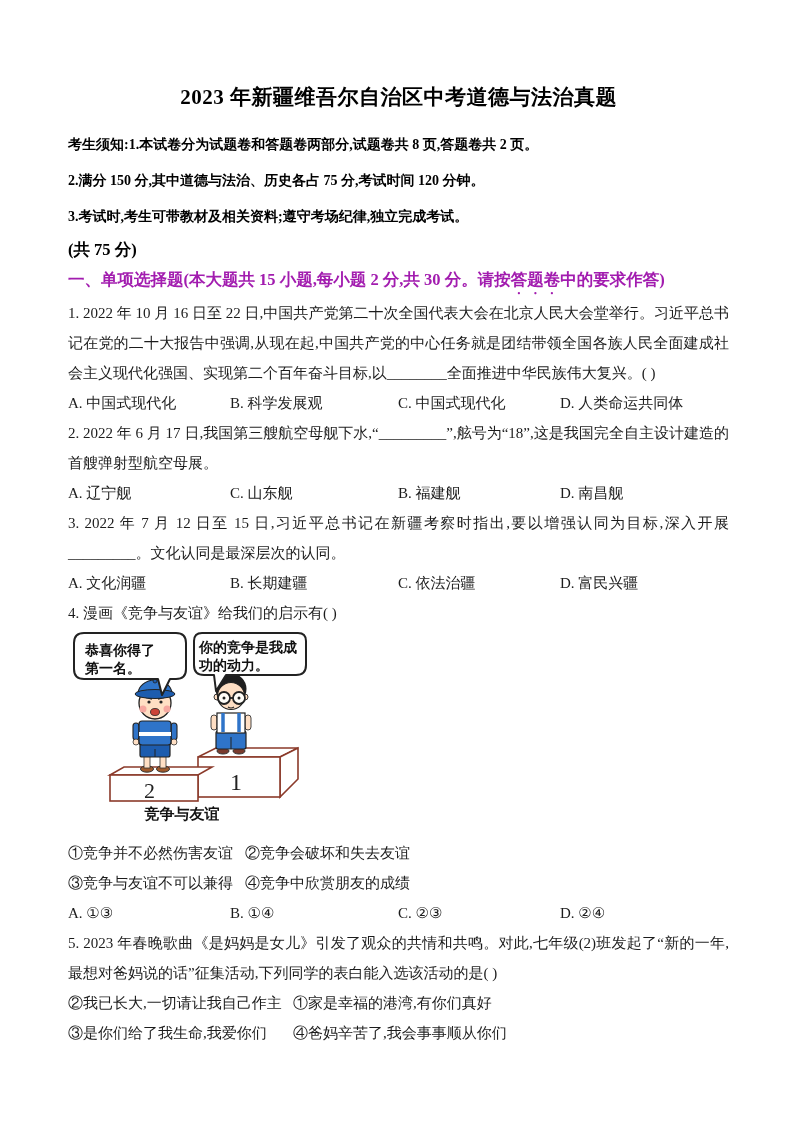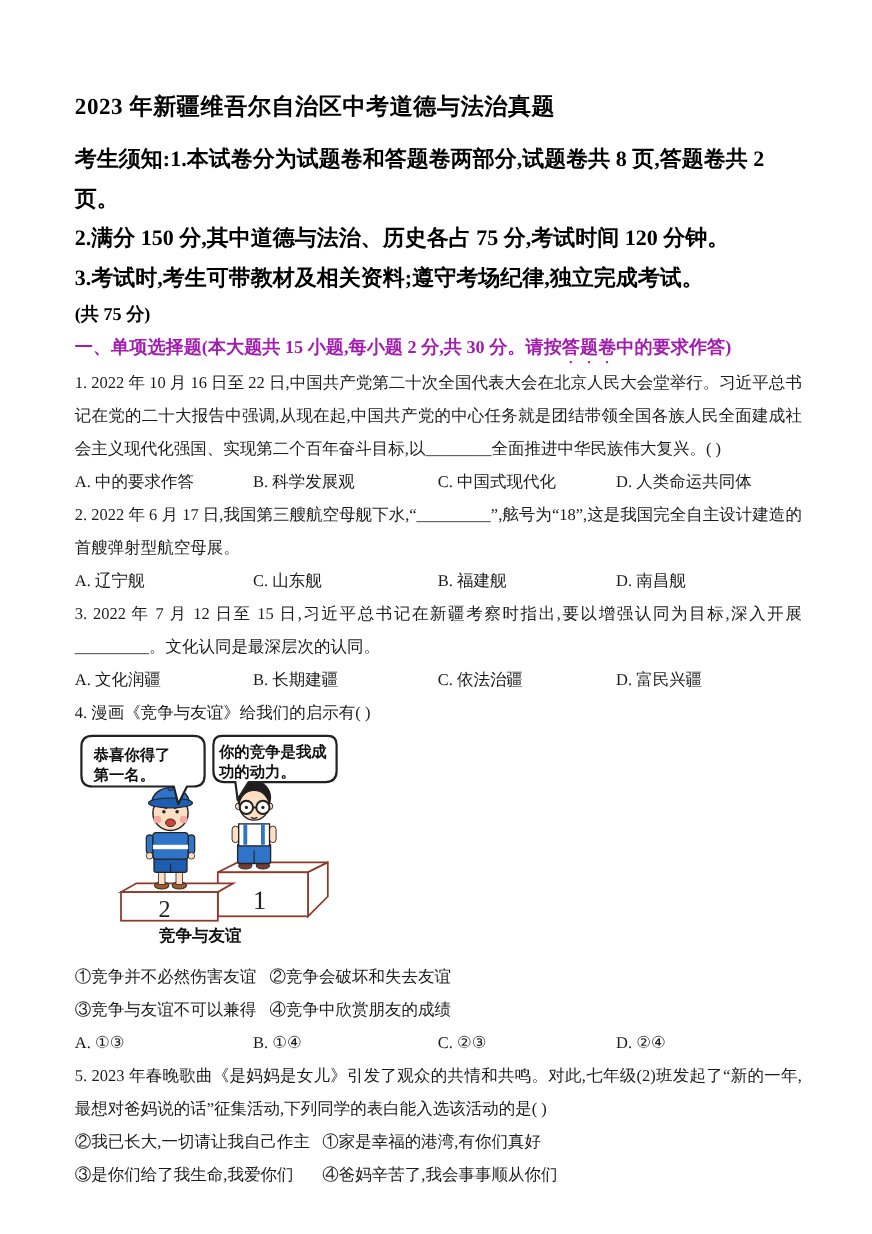--- a/index.html
+++ b/index.html
@@ -4,24 +4,24 @@
 <style>
   html,body{margin:0;padding:0;background:#ffffff;}
   body{
     width:793px;height:1122px;overflow:hidden;
     font-family:"Liberation Serif","DejaVu Serif",serif;
     color:#1c1c1c;
     -webkit-font-smoothing:antialiased;
   }
   .page{padding:84px 64px 0 68px;}
   .title{
-    font-size:21px;font-weight:bold;color:#000;
+    text-align:center;font-size:21px;font-weight:bold;color:#000;
     letter-spacing:0.5px;margin:0 0 17px 0;line-height:26px;
   }
-  .notice p{margin:0;font-weight:bold;font-size:20px;line-height:36px;color:#000;}
+  .notice p{margin:0;font-weight:bold;font-size:14px;line-height:36px;color:#000;}
   .score-line{font-weight:bold;font-size:16.5px;line-height:30px;color:#000;}
   .section-heading{font-weight:bold;font-size:16.5px;line-height:30px;color:#a21caf;}
   .emph{
     text-emphasis:filled dot;-webkit-text-emphasis:filled dot;
     text-emphasis-position:under right;-webkit-text-emphasis-position:under;
   }
   .para{font-size:15px;line-height:30px;margin:0;text-align:justify;}
   .opts{
     display:grid;grid-template-columns:162px 168px 162px auto;
     font-size:15px;line-height:30px;
@@ -46,21 +46,21 @@
     <p>2.满分 150 分,其中道德与法治、历史各占 75 分,考试时间 120 分钟。</p>
     <p>3.考试时,考生可带教材及相关资料;遵守考场纪律,独立完成考试。</p>
   </div>
 
   <div class="score-line">(共 75 分)</div>
 
   <div class="section-heading"><span>一、单项选择题(本大题共 15 小题,每小题 2 分,共 30 分。请按</span><span class="emph">答题卷</span><span>中的要求作答)</span></div>
 
   <p class="para">1. 2022 年 10 月 16 日至 22 日,中国共产党第二十次全国代表大会在北京人民大会堂举行。习近平总书记在党的二十大报告中强调,从现在起,中国共产党的中心任务就是团结带领全国各族人民全面建成社会主义现代化强国、实现第二个百年奋斗目标,以________全面推进中华民族伟大复兴。(  )</p>
   <div class="opts">
-    <span>A. 中的要求作答</span>
+    <span>A. 中国式现代化</span>
     <span>B. 科学发展观</span>
     <span>C. 中国式现代化</span>
     <span>D. 人类命运共同体</span>
   </div>
 
   <p class="para">2. 2022 年 6 月 17 日,我国第三艘航空母舰下水,“_________”,舷号为“18”,这是我国完全自主设计建造的首艘弹射型航空母展。</p>
   <div class="opts">
     <span>A. 辽宁舰</span>
     <span>C. 山东舰</span>
     <span>B. 福建舰</span>

